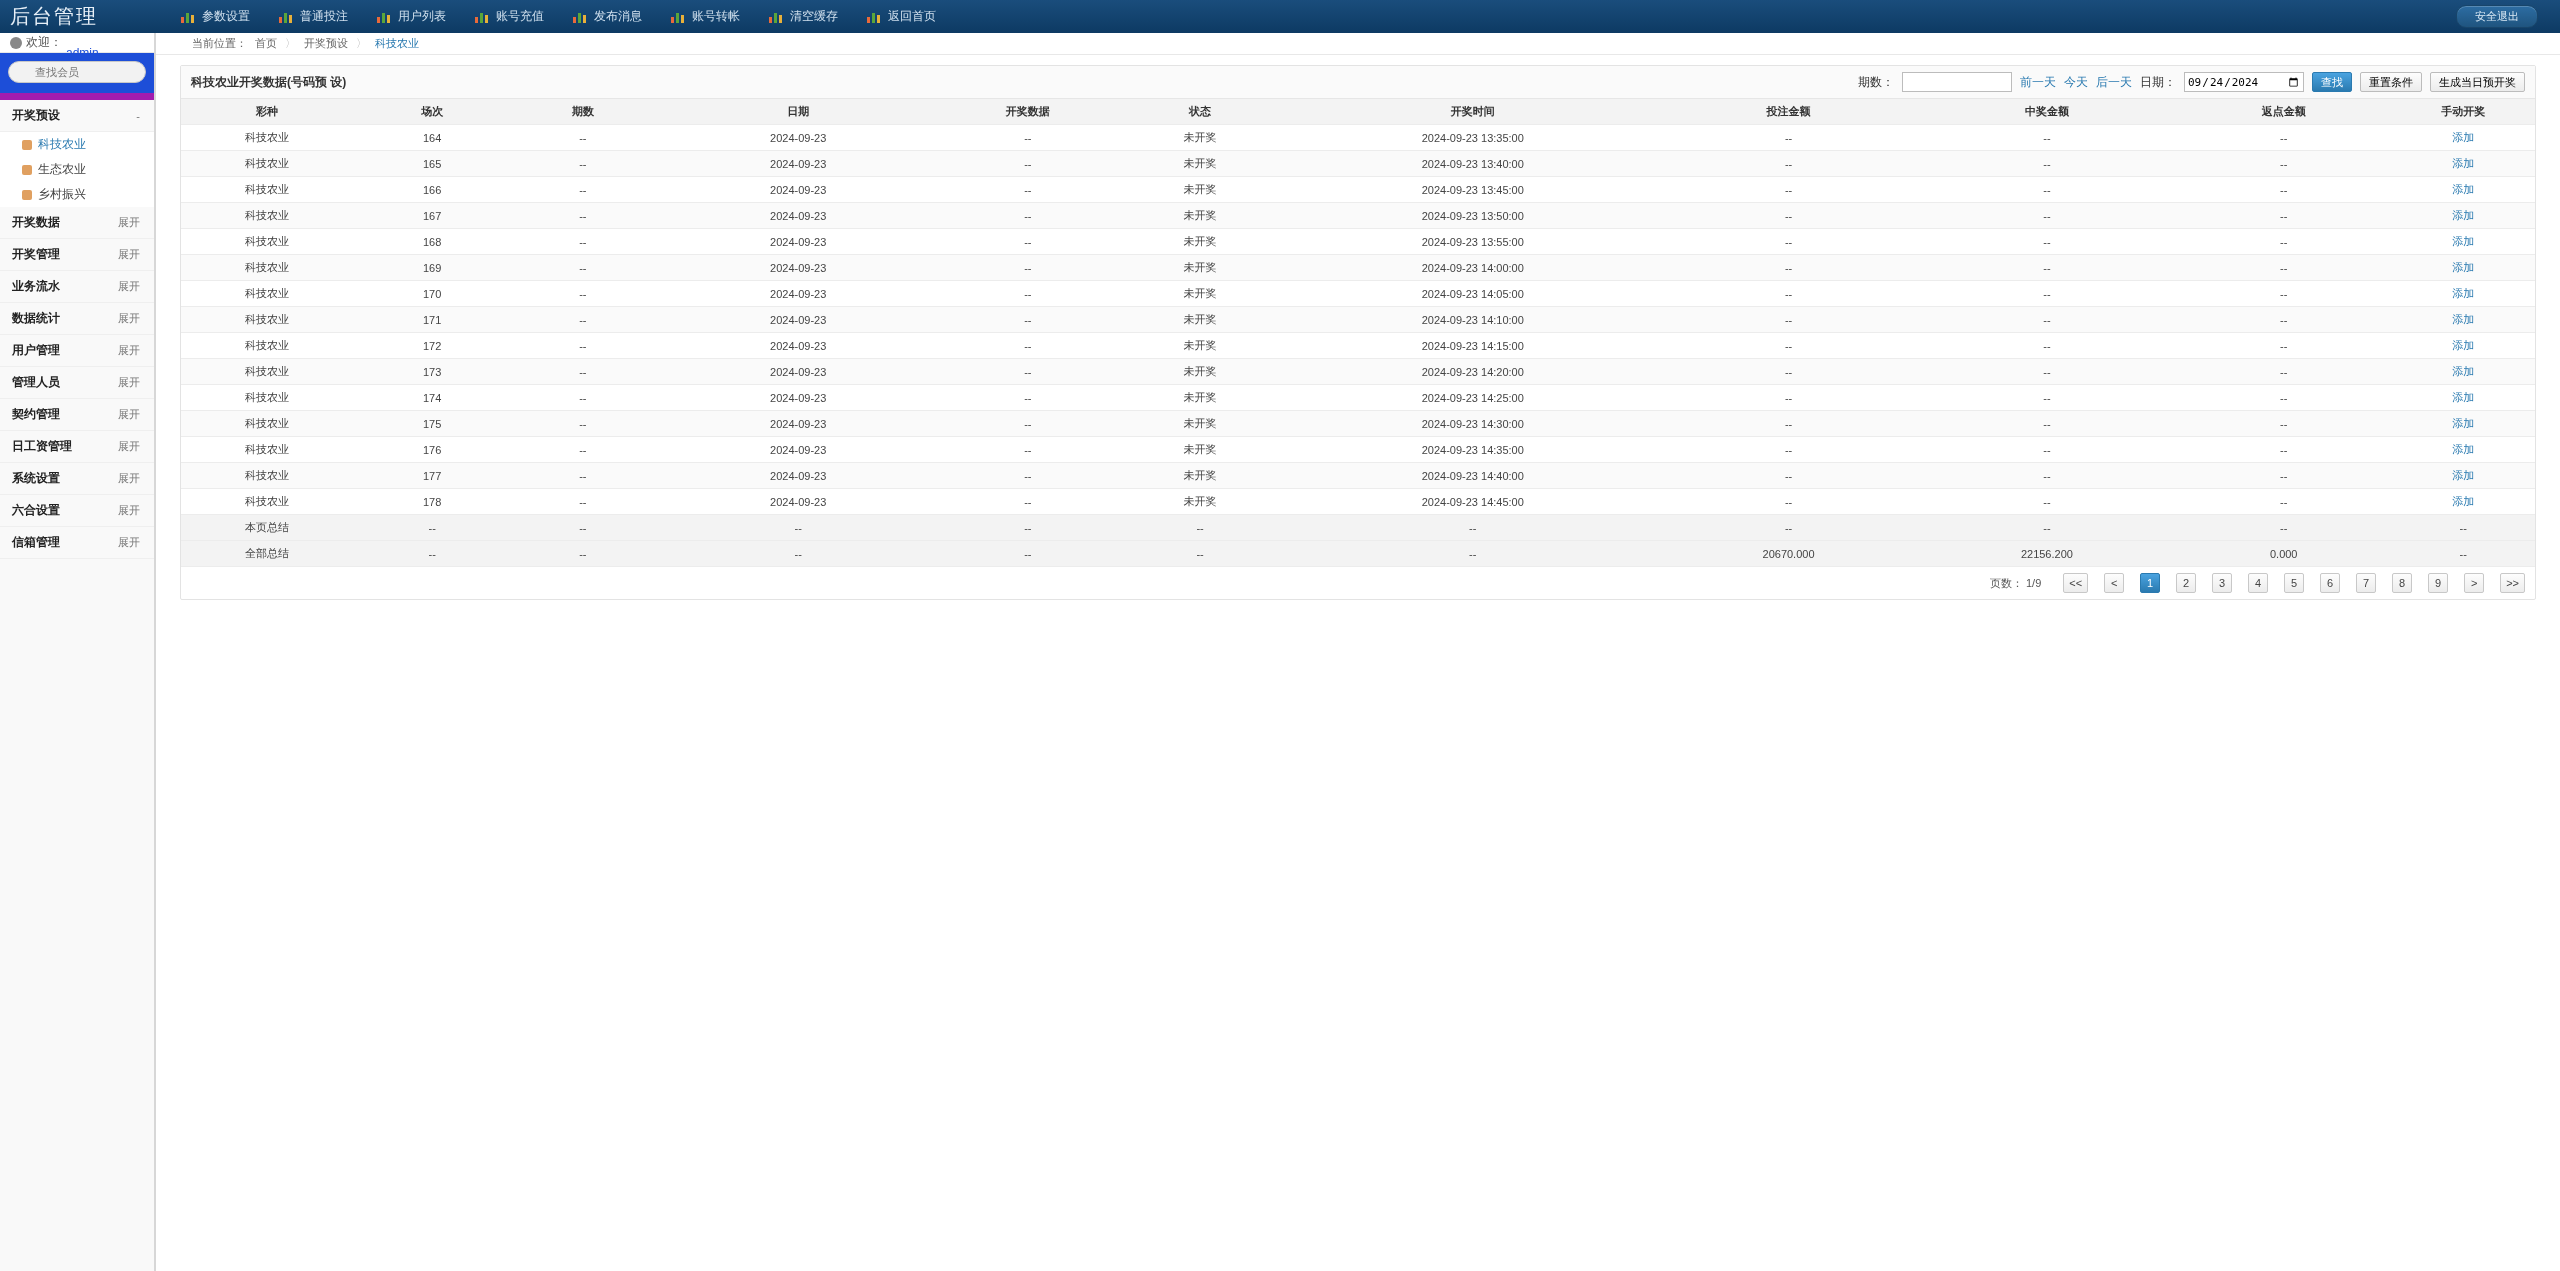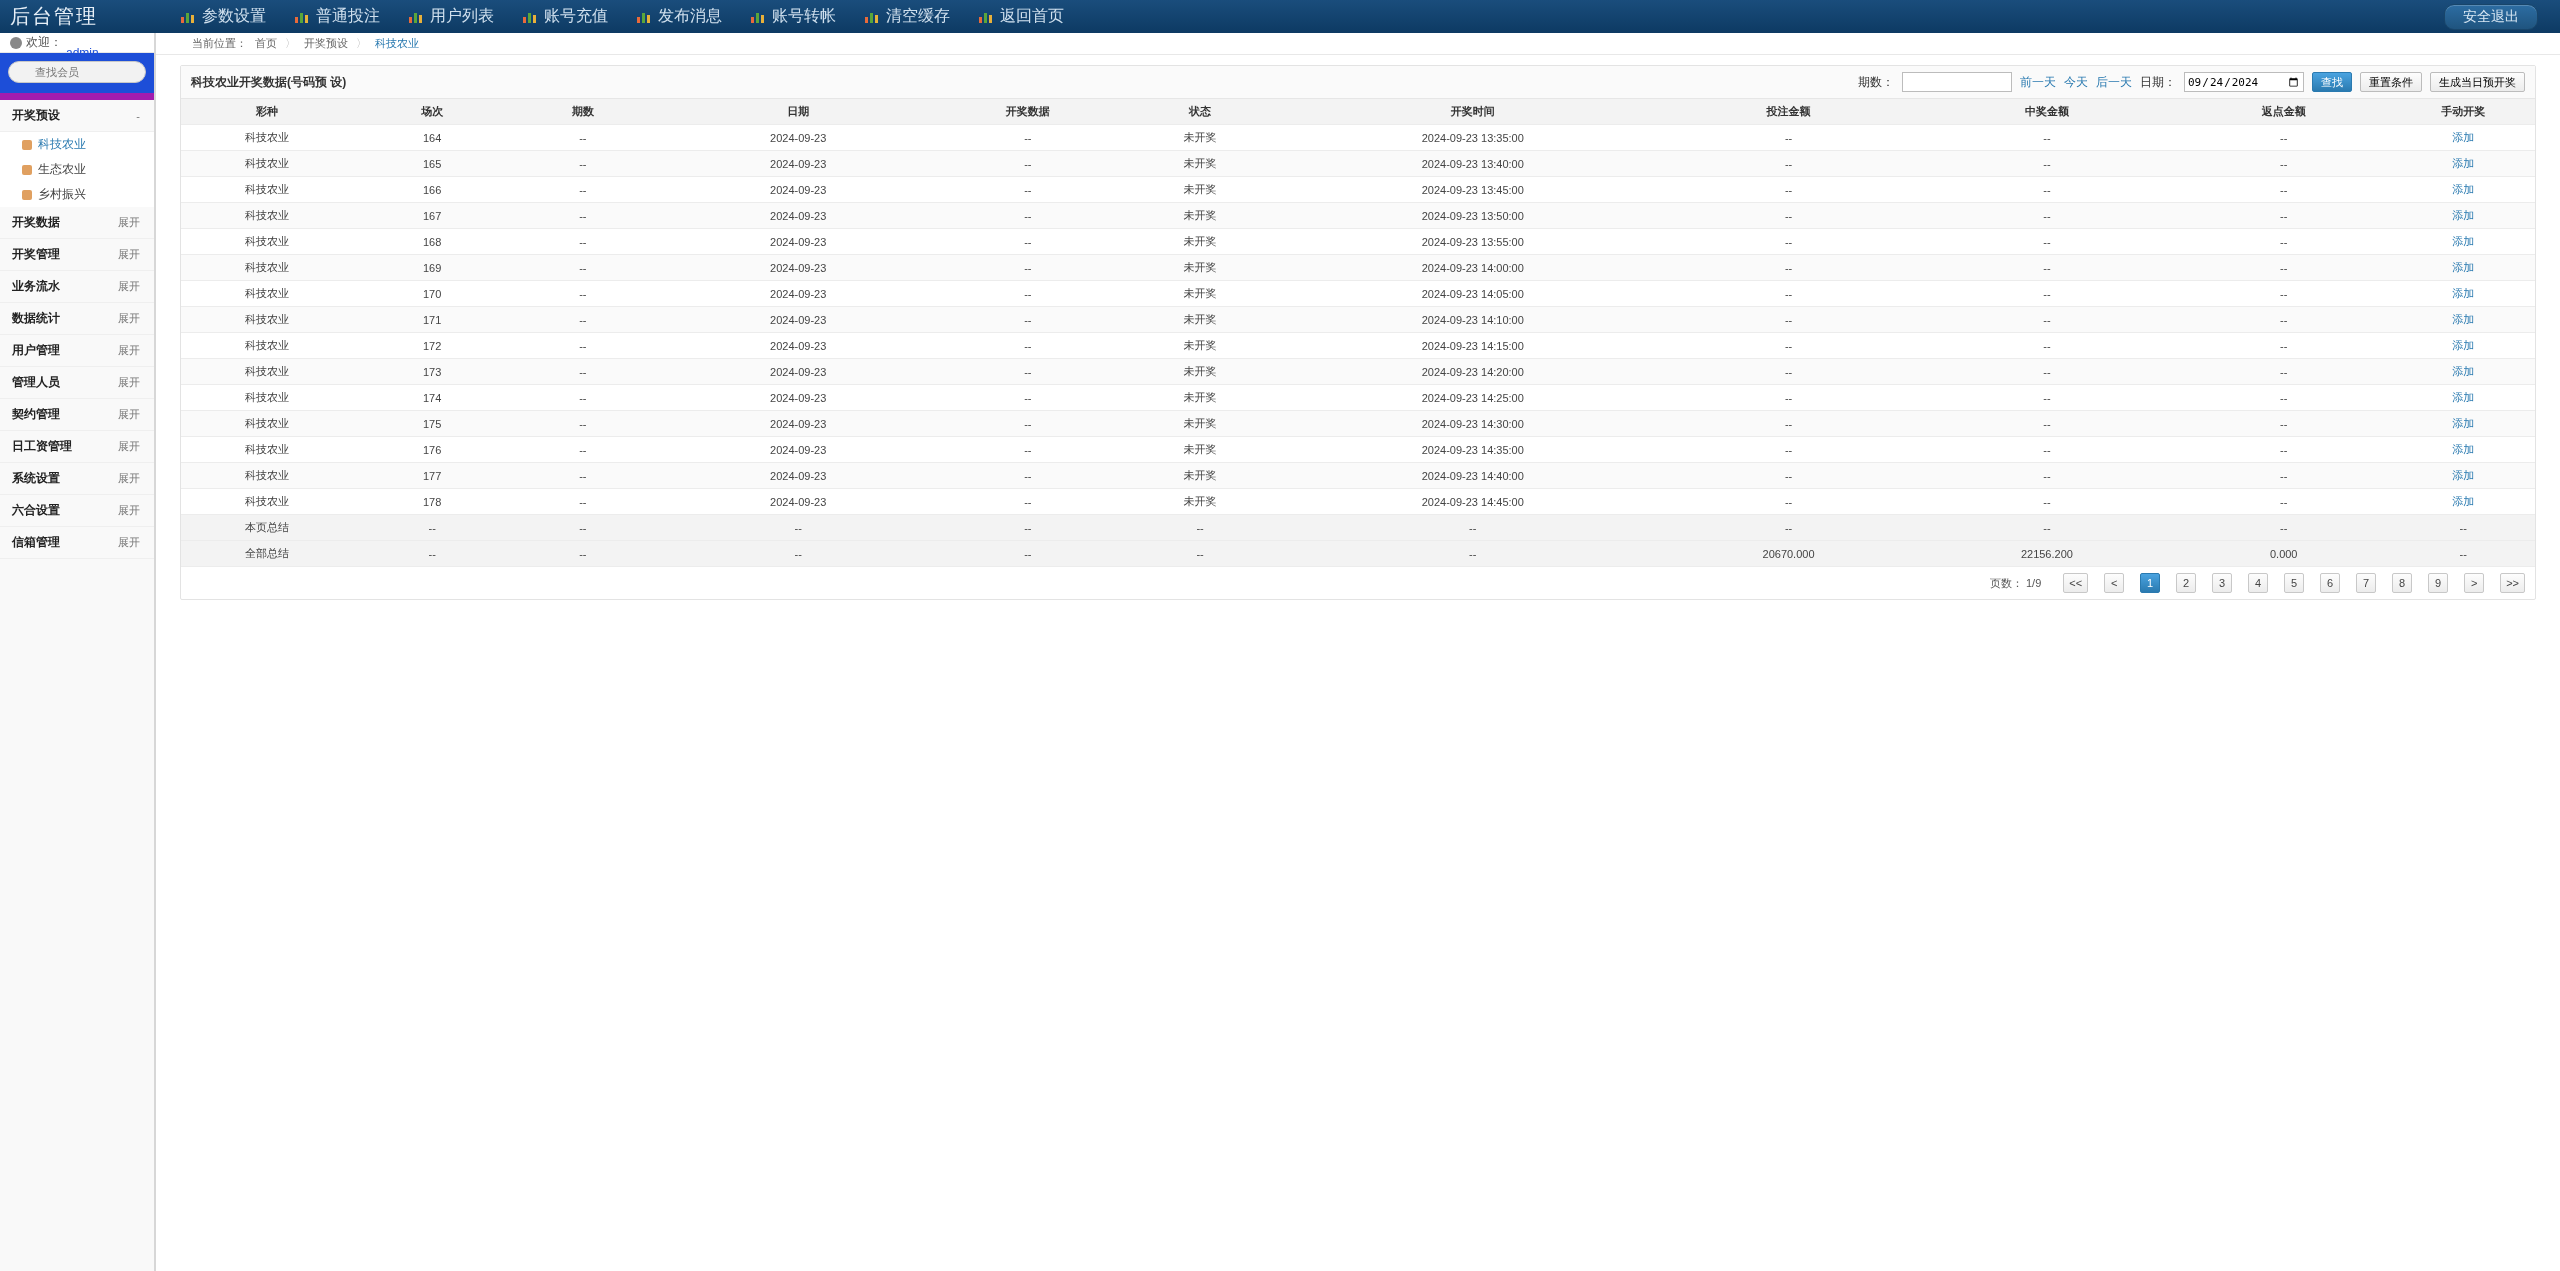--- a/index.html
+++ b/index.html
@@ -27,37 +27,37 @@
     gap: 28px;
     padding-left: 20px;
     flex: 1;
     align-items: center;
   }
   .topnav-item {
     display: flex;
     align-items: center;
     gap: 4px;
     color: #d0e0ee;
-    font-size: 16px;
+    font-size: 12px;
     cursor: pointer;
   }
   .topnav-icon {
     width: 18px; height: 14px;
     display: inline-block;
   }
   .logout-wrap {
     padding-right: 22px;
   }
   .logout-btn {
     background: linear-gradient(#2d6da3, #1f547f);
     border: 1px solid #18456a;
     border-radius: 10px;
     color: #d9e8f4;
     padding: 3px 18px;
-    font-size: 14px;
+    font-size: 11px;
     cursor: pointer;
     box-shadow: inset 0 1px 0 rgba(255,255,255,.2);
   }
 
   
   .layout { display: flex; height: calc(100vh - 33px); }
   .sidebar {
     width: 156px;
     background: #f9f9f9;
     border-right: 2px solid #d7d7d7;

